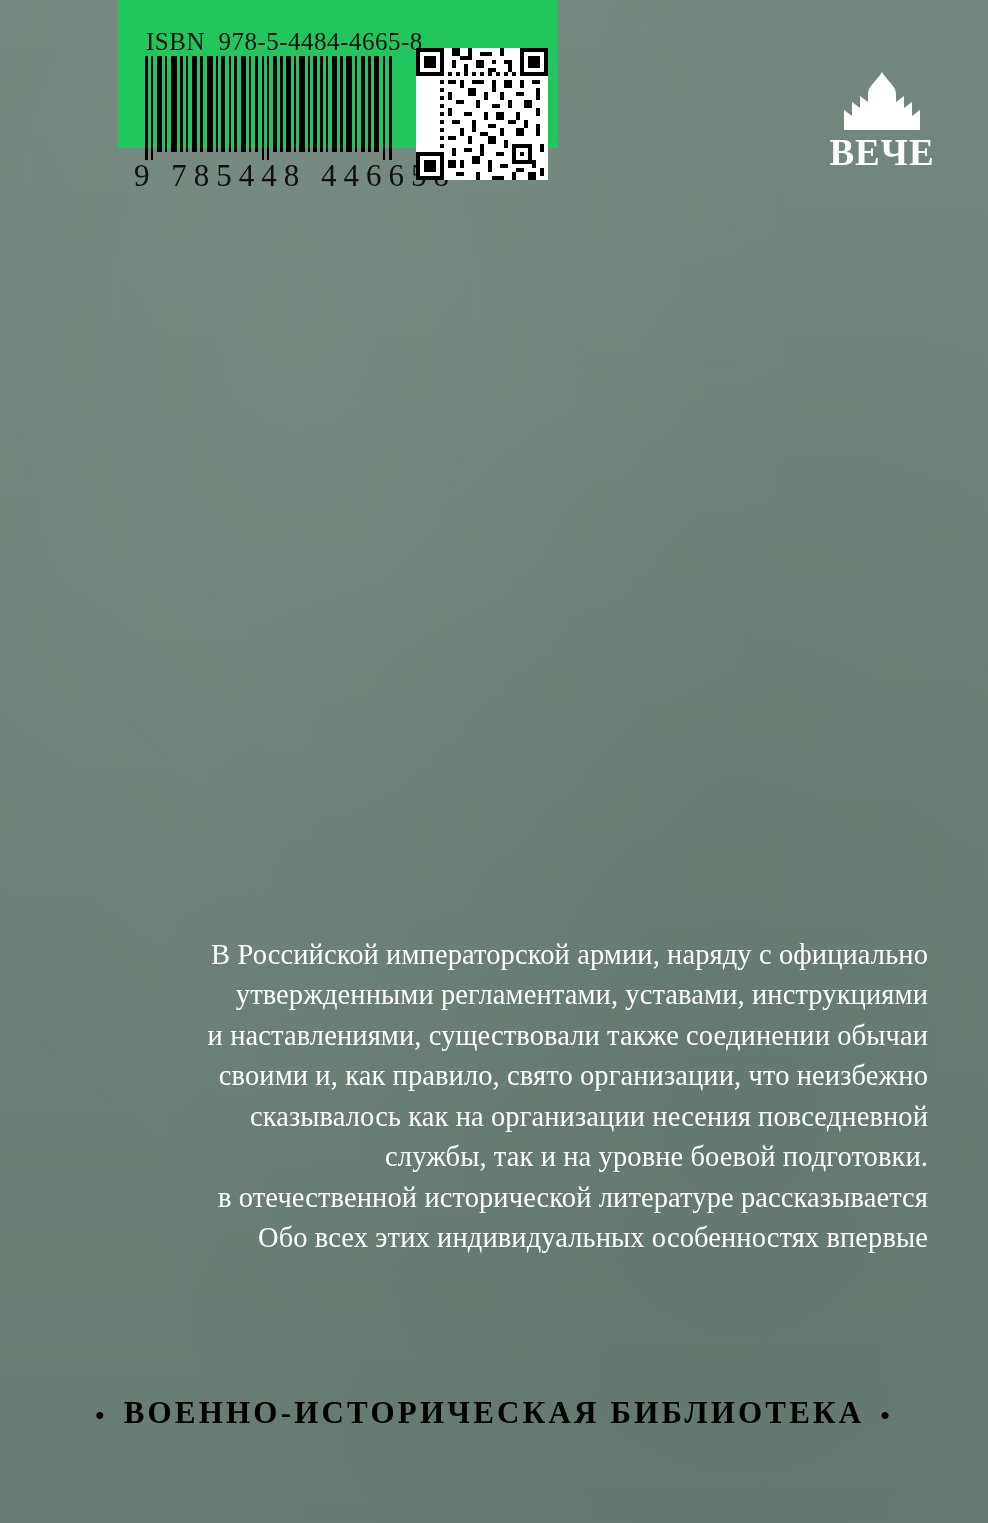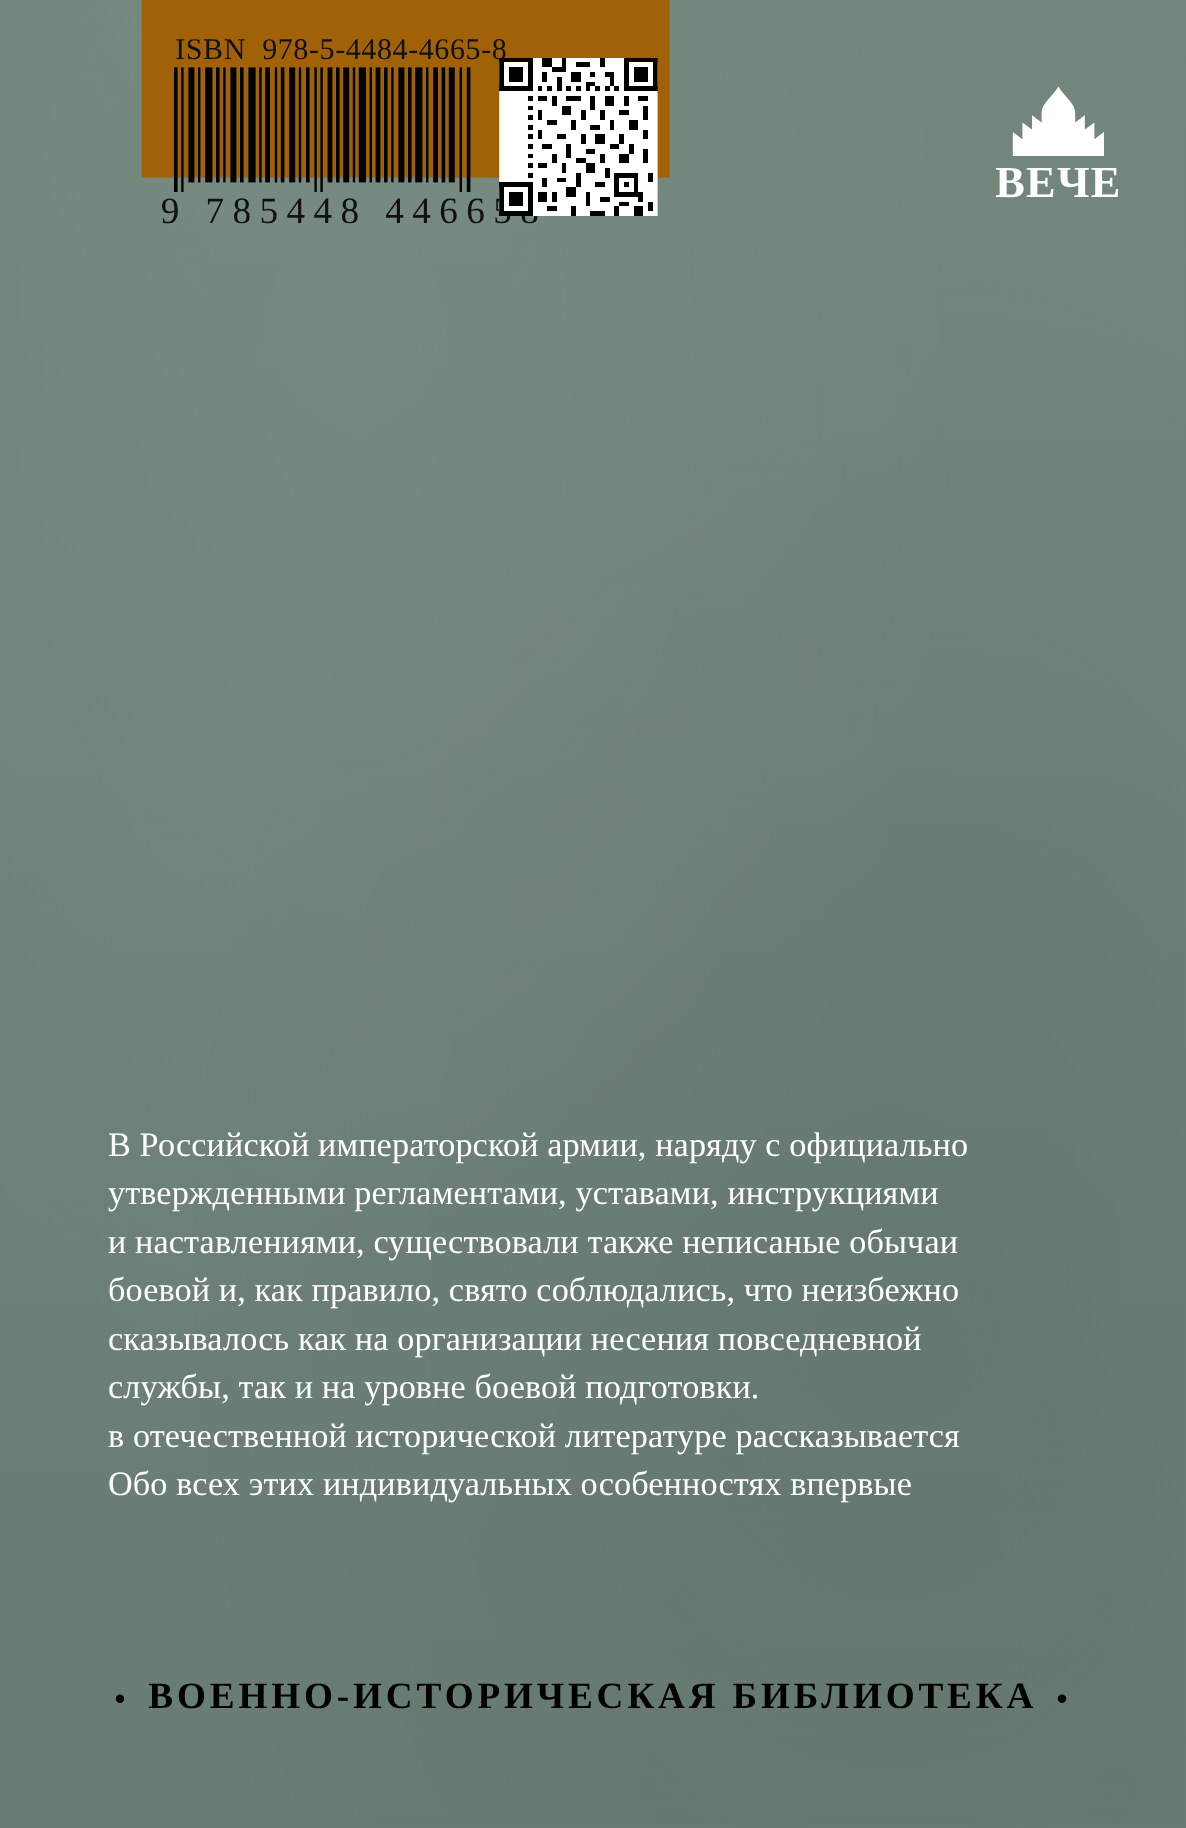--- a/index.html
+++ b/index.html
@@ -26,21 +26,21 @@
       linear-gradient(180deg, rgba(255,255,255,0.03), rgba(0,0,0,0.05));
   }
 
   
   .isbn-block {
     position: absolute;
     left: 118px;
     top: 0px;
     width: 440px;
     height: 148px;
-    background: #a16207;
+    background: #22c55e;
     box-sizing: border-box;
     padding: 0;
   }
   .isbn-text {
     position: absolute;
     left: 28px;
     top: 28px;
     font-family: "Liberation Serif", serif;
     font-size: 25px;
     letter-spacing: 0.5px;
@@ -99,21 +99,21 @@
     margin-top: 4px;
     color: #ffffff;
   }
 
   
   .annotation {
     position: absolute;
     left: 90px;
     right: 60px;
     top: 935px;
-    text-align: left;
+    text-align: right;
     color: #ffffff;
     font-family: "Liberation Serif", serif;
     font-size: 28.5px;
     line-height: 1.42;
     letter-spacing: 0.1px;
   }
   .annotation p {
     margin: 0;
   }
 
@@ -313,22 +313,22 @@
 <div class="logo">
   <svg class="logo-dome" viewBox="0 0 100 58">
     <path d="M50 0 C56 10 64 14 64 22 L64 30 L72 24 L72 36 L80 30 L80 44 L88 38 L88 58 L12 58 L12 38 L20 44 L20 30 L28 36 L28 24 L36 30 L36 22 C36 14 44 10 50 0 Z" fill="#ffffff"></path>
   </svg>
   <div class="logo-text">ВЕЧЕ</div>
 </div>
 
 <div class="annotation">
   <p>В Российской императорской армии, наряду с официально</p>
   <p>утвержденными регламентами, уставами, инструкциями</p>
-  <p>и наставлениями, существовали также  неписаные обычаи</p>
-  <p>боевой и, как правило, свято соблюдались, что неизбежно</p>
+  <p>и наставлениями, существовали также  соединении обычаи</p>
+  <p>своими и, как правило, свято организации, что неизбежно</p>
   <p>сказывалось как на организации несения повседневной</p>
   <p>службы, так и на уровне боевой подготовки.</p>
   <p>в отечественной исторической литературе рассказывается</p>
   <p>Обо всех этих индивидуальных особенностях впервые</p>
 </div>
 
 <div class="series">
   <span class="dot">•</span><span>ВОЕННО-ИСТОРИЧЕСКАЯ БИБЛИОТЕКА</span><span class="dot">•</span>
 </div>
 

